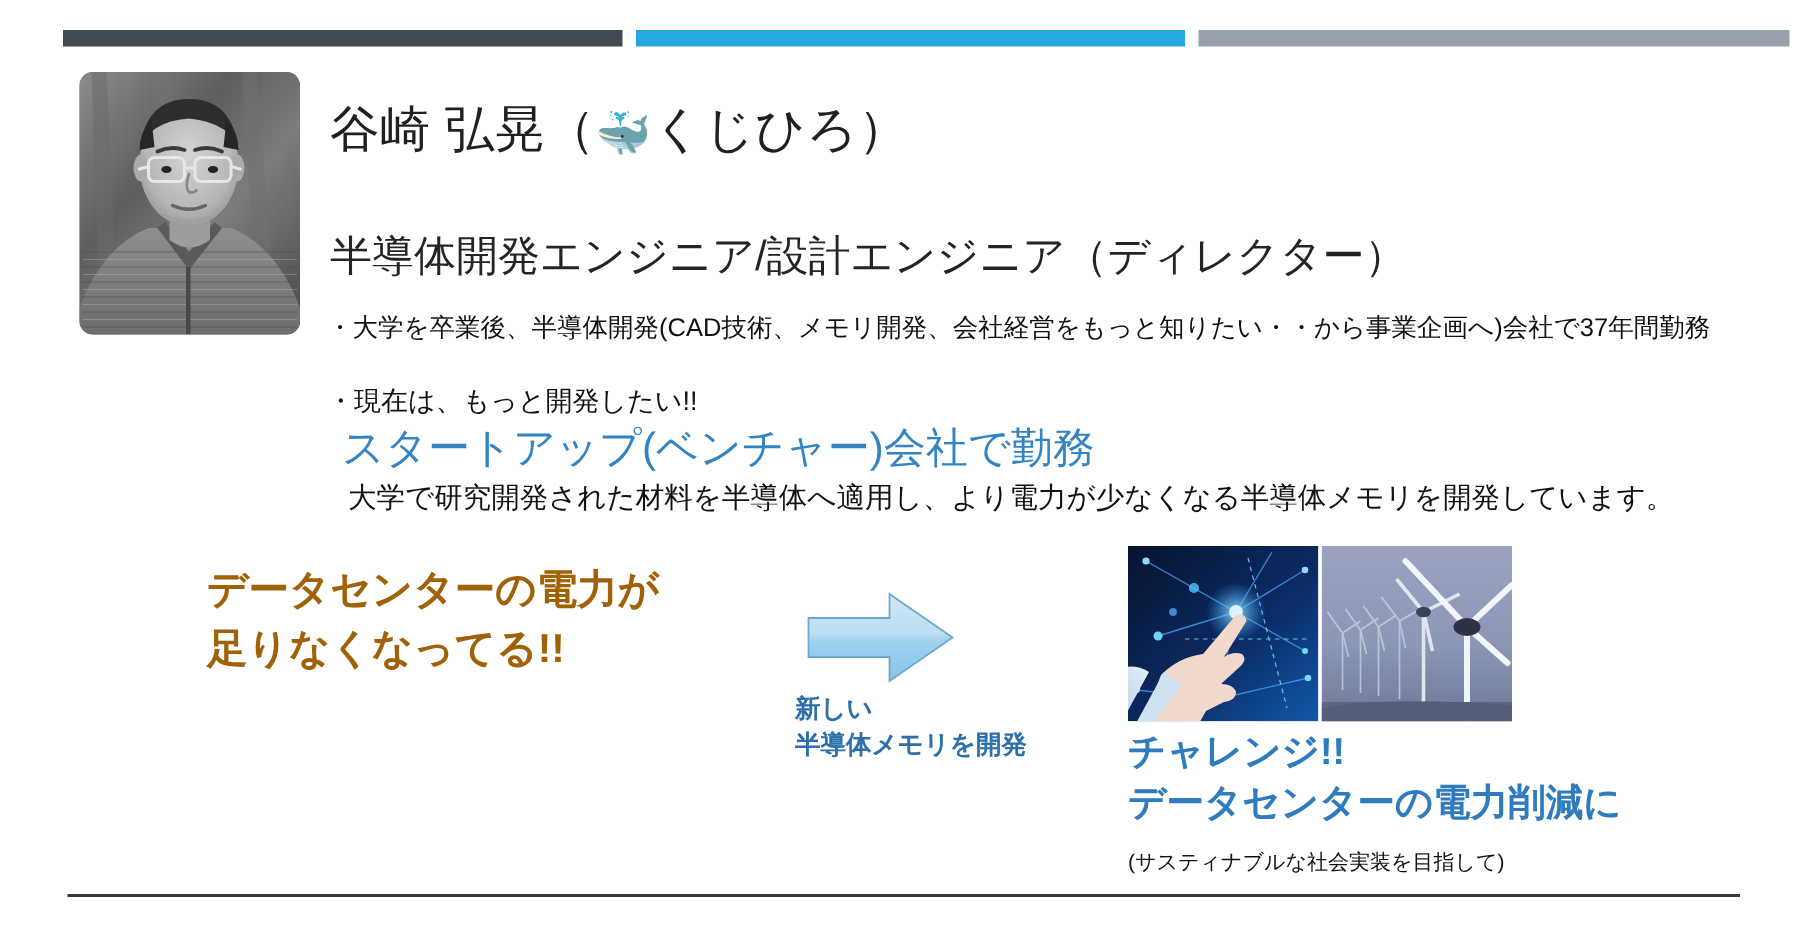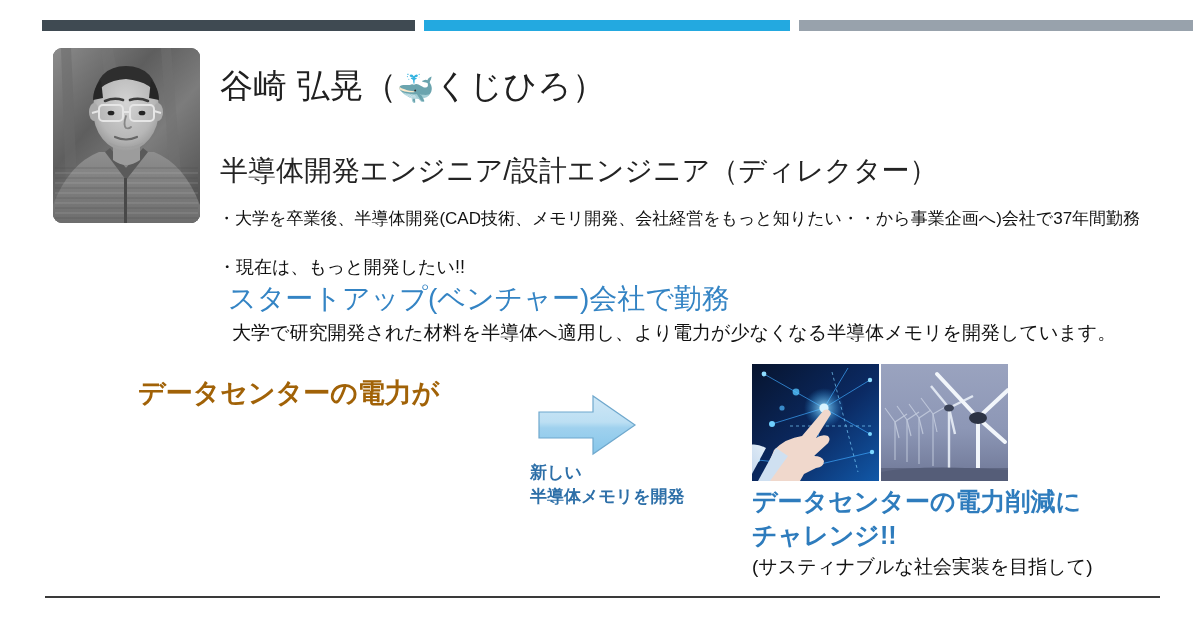--- a/index.html
+++ b/index.html
@@ -180,25 +180,25 @@
     width: 420px;
   }
   .solution-bold {
     font-size: 25px;
     line-height: 34px;
     font-weight: bold;
     color: #2e7cbd;
     white-space: nowrap;
   }
   .solution-note {
-    font-size: 19px;
+    font-size: 14px;
     line-height: 27px;
     color: #111111;
     white-space: nowrap;
-    margin-top: 1px;
+    margin-top: 9px;
   }
 
   
   .bottom-rule {
     position: absolute;
     left: 45px;
     top: 596px;
     width: 1115px;
     height: 0;
     border-top: 2px solid #3a3a3a;
@@ -293,20 +293,21 @@
 <div class="career-line">・大学を卒業後、半導体開発(CAD技術、メモリ開発、会社経営をもっと知りたい・・から事業企画へ)会社で37年間勤務</div>
 
 <div class="now-line">・現在は、もっと開発したい!!</div>
 
 <div class="startup-line">スタートアップ(ベンチャー)会社で勤務</div>
 
 <div class="detail-line">大学で研究開発された材料を半導体へ適用し、より電力が少なくなる半導体メモリを開発しています。</div>
 
 <div class="problem">
   <div class="problem-bold">データセンターの電力が</div>
+  <div class="problem-bold">足りなくなってる!!</div>
 </div>
 
 <div class="arrow-wrap">
   <svg width="100" height="62" viewBox="0 0 100 62" xmlns="http://www.w3.org/2000/svg">
     <defs>
       <linearGradient id="arrGrad" x1="0" y1="0" x2="0" y2="1">
         <stop offset="0%" stop-color="#cfe7f6"></stop>
         <stop offset="45%" stop-color="#bcdff3"></stop>
         <stop offset="55%" stop-color="#9fd1ee"></stop>
         <stop offset="100%" stop-color="#86c6ea"></stop>
@@ -421,18 +422,18 @@
       <ellipse cx="97" cy="54" rx="9" ry="6" fill="#2c3344"></ellipse>
       <ellipse cx="68" cy="44" rx="5" ry="3.5" fill="#3a4256"></ellipse>
 
       <rect y="104" width="127" height="13" fill="#5e6682"></rect>
       <path d="M0 108 Q40 100 127 106 L127 117 L0 117 Z" fill="#555d78"></path>
     </svg>
   </div>
 </div>
 
 <div class="solution">
+  <div class="solution-bold">チャレンジ!!</div>
   <div class="solution-bold">データセンターの電力削減に</div>
-  <div class="solution-bold">チャレンジ!!</div>
   <div class="solution-note">(サスティナブルな社会実装を目指して)</div>
 </div>
 
 <div class="bottom-rule"></div>
 
 </body></html>

